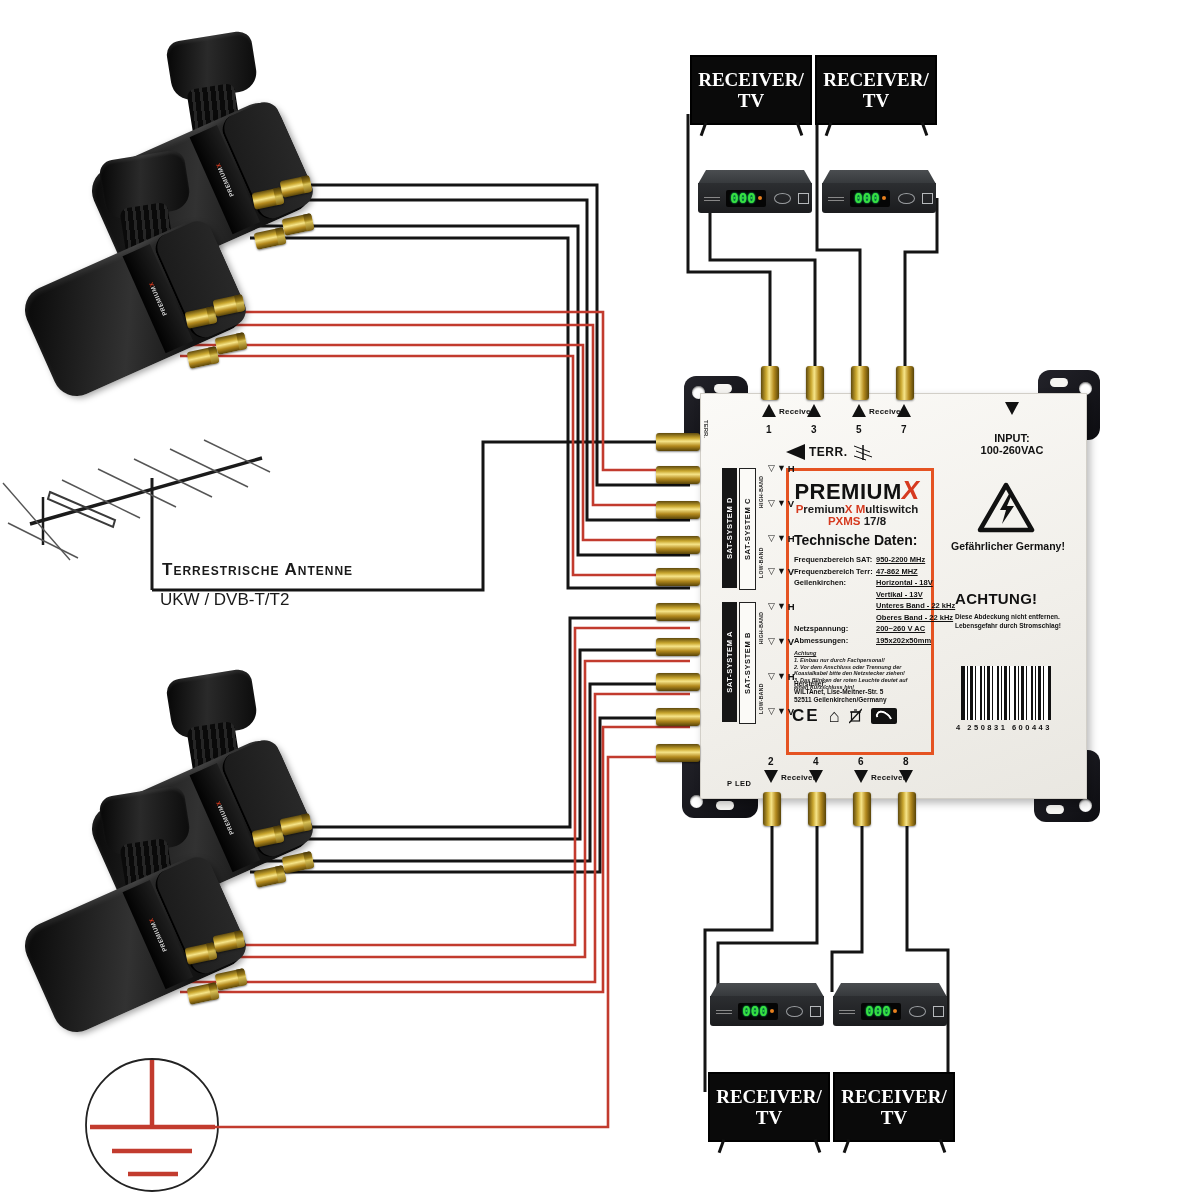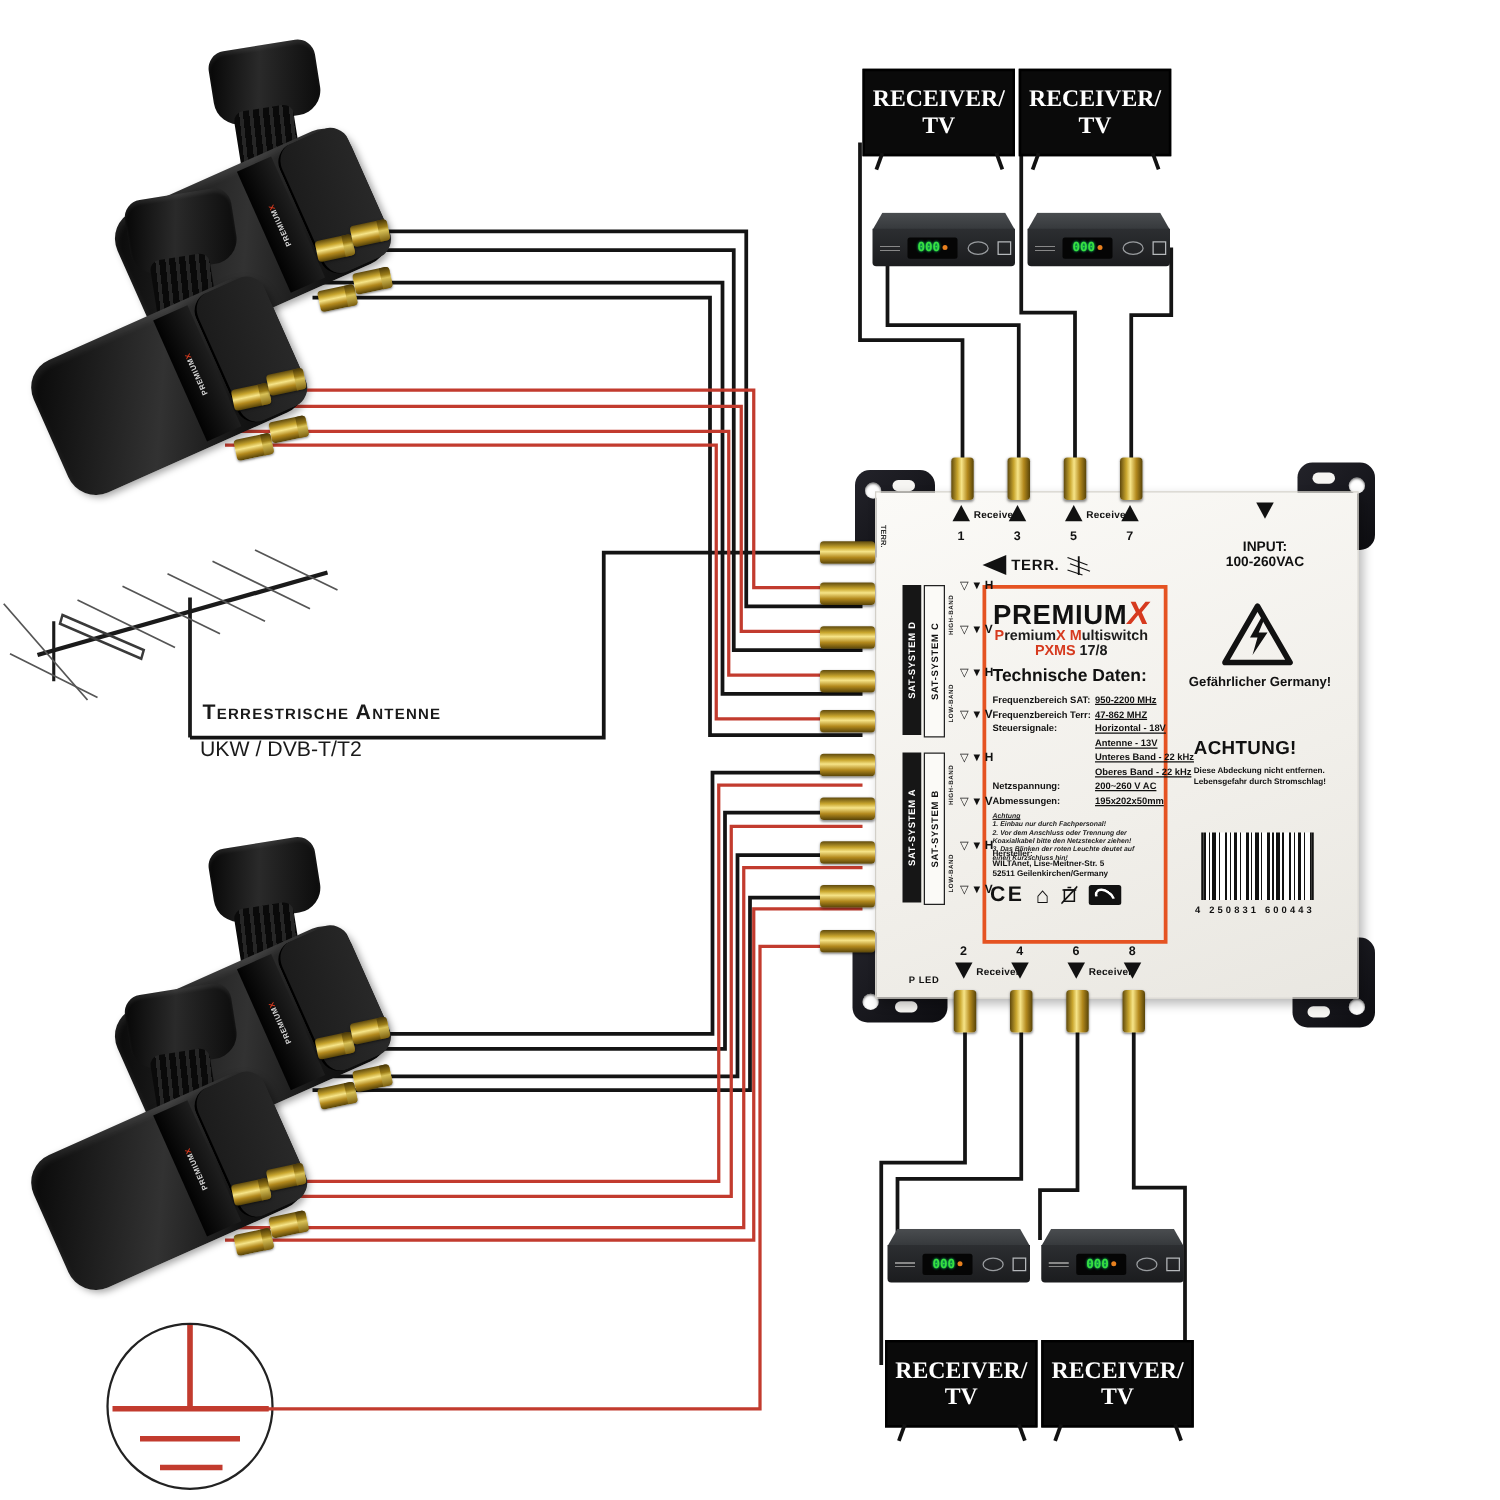--- a/index.html
+++ b/index.html
@@ -107,21 +107,21 @@
   .tv::before{left:10px;transform:rotate(20deg);}
   .tv::after{right:10px;transform:rotate(-20deg);}
 
   .stb{position:absolute;width:114px;height:45px;z-index:3;}
   .stb .top{position:absolute;left:0;top:0;width:100%;height:14px;background:linear-gradient(180deg,#4a4d50,#35383b);
             clip-path:polygon(7% 0,93% 0,100% 100%,0 100%);}
   .stb .front{position:absolute;left:0;top:13px;width:100%;height:30px;background:linear-gradient(180deg,#2c2e31,#1b1c1e);
               border-radius:0 0 3px 3px;display:flex;align-items:center;}
   .stb .tag{width:16px;height:5px;margin-left:6px;background:repeating-linear-gradient(0deg,#888 0 1px,transparent 1px 3px);}
   .stb .disp{width:40px;height:17px;margin-left:6px;background:#050505;border-radius:2px;display:flex;align-items:center;justify-content:center;gap:2px;}
-  .stb .dig{font-family:"DejaVu Sans Mono",monospace;font-size:10px;font-weight:700;color:#39e03f;text-shadow:0 0 2px #1f8;}
+  .stb .dig{font-family:"DejaVu Sans Mono",monospace;font-size:14px;font-weight:700;color:#39e03f;text-shadow:0 0 2px #1f8;}
   .stb .dot{width:4px;height:4px;border-radius:50%;background:#e8801e;}
   .stb .oval{width:15px;height:9px;border:1.5px solid #9a9da0;border-radius:50%;margin-left:8px;}
   .stb .sq{width:9px;height:9px;border:1.5px solid #b5b8bb;margin-left:7px;}
 
   
   #ant-title{left:162px;top:560px;font-size:17px;font-weight:600;font-variant:small-caps;letter-spacing:1px;z-index:2;color:#1a1a1a;}
   #ant-sub{left:160px;top:590px;font-size:17px;z-index:2;color:#1a1a1a;}
 </style>
 </head>
 <body>
@@ -240,22 +240,22 @@
   <div class="abs" id="premium-logo">
     <span>PREMIUM</span><span class="x">X</span>
   </div>
   <div class="abs" id="model-line">
     <span class="red">P</span><span class="dark">remium</span><span class="red">X</span><span> </span><span class="red">M</span><span class="dark">ultiswitch </span><span class="red">PXMS</span><span class="dark"> 17/8</span>
   </div>
   <div class="abs" id="tech-head">Technische Daten:</div>
   <div class="abs" id="tech-rows">
     <div class="trow"><span class="tl">Frequenzbereich SAT:</span><span>950-2200 MHz</span></div>
     <div class="trow"><span class="tl">Frequenzbereich Terr:</span><span>47-862 MHZ</span></div>
-    <div class="trow"><span class="tl">Steuersignale:</span><span>Horizontal - 18V</span></div>
-    <div class="trow"><span class="tl"></span><span>Antenne - 13V</span></div>
+    <div class="trow"><span class="tl">Geilenkirchen:</span><span>Horizontal - 18V</span></div>
+    <div class="trow"><span class="tl"></span><span>Vertikal - 13V</span></div>
     <div class="trow"><span class="tl"></span><span>Unteres Band - 22 kHz</span></div>
     <div class="trow"><span class="tl"></span><span>Oberes Band - 22 kHz</span></div>
     <div class="trow"><span class="tl">Netzspannung:</span><span>200~260 V AC</span></div>
     <div class="trow"><span class="tl">Abmessungen:</span><span>195x202x50mm</span></div>
   </div>
   <div class="abs" id="notes">
     <div style="text-decoration:underline;">Achtung</div>
     <div>1. Einbau nur durch Fachpersonal!</div>
     <div>2. Vor dem Anschluss oder Trennung der Koaxialkabel bitte den Netzstecker ziehen!</div>
     <div>3. Das Blinken der roten Leuchte deutet auf einen Kurzschluss hin!</div>

